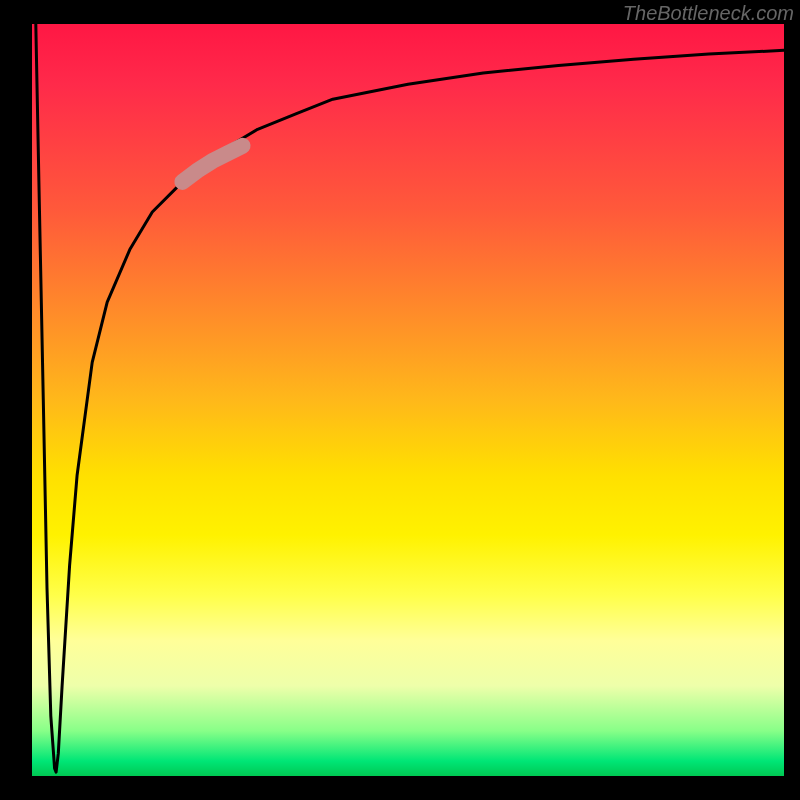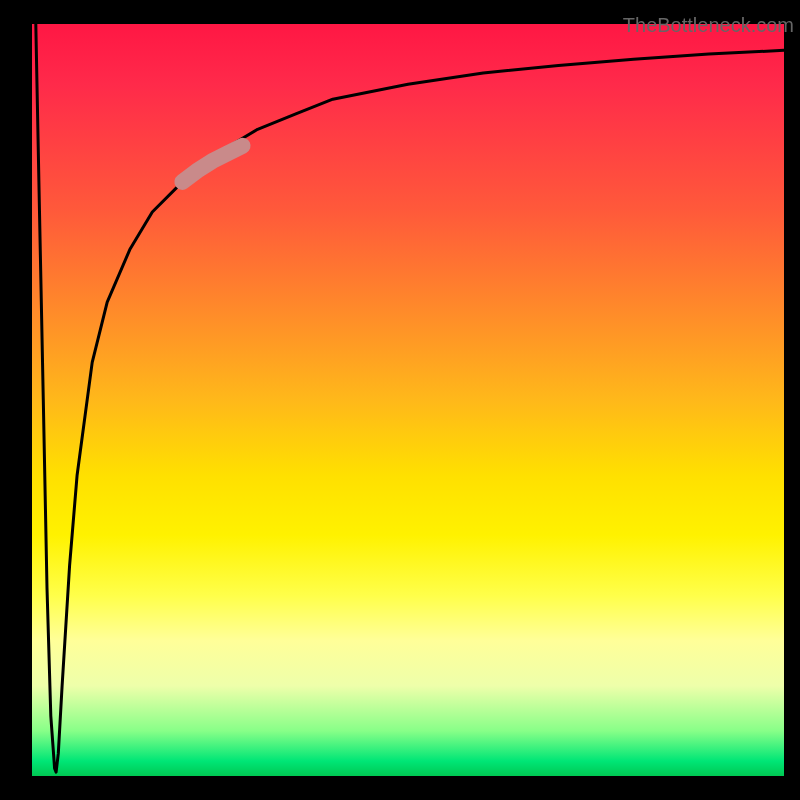--- a/index.html
+++ b/index.html
@@ -10,26 +10,27 @@
     background: #000;
     font-family: Arial, Helvetica, sans-serif;
   }
   .container {
     position: relative;
     width: 800px;
     height: 800px;
   }
   .watermark {
     position: absolute;
-    top: 14px;
+    top: 2px;
     right: 6px;
     color: #666;
     font-size: 20px;
     font-weight: 500;
     z-index: 10;
+    font-style: italic;
   }
   .plot-frame {
     position: absolute;
     left: 32px;
     top: 24px;
     width: 752px;
     height: 752px;
     background: #000;
   }
   .gradient-bg {

